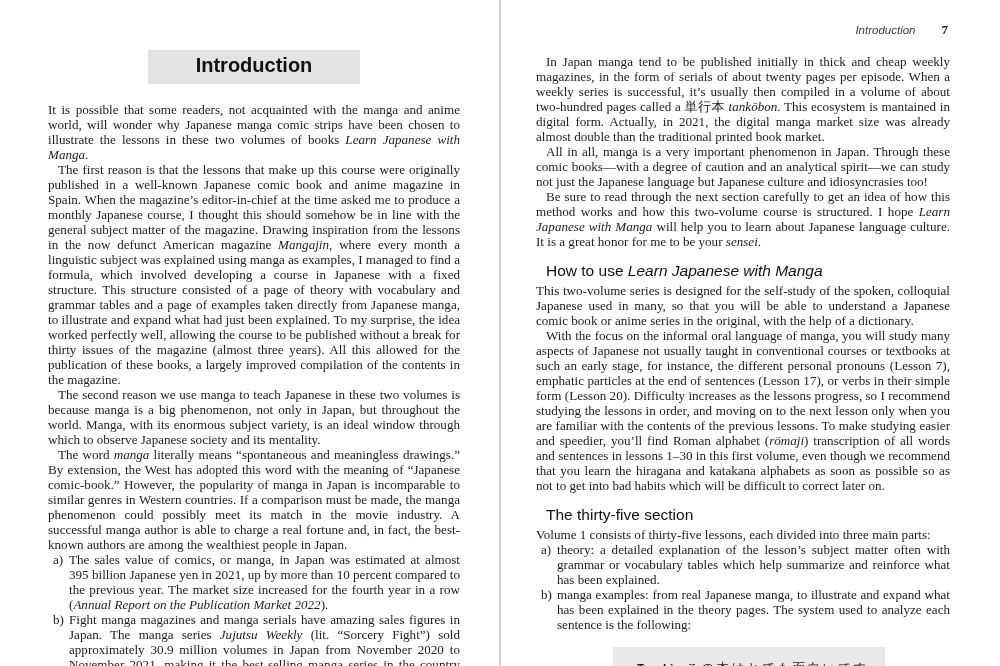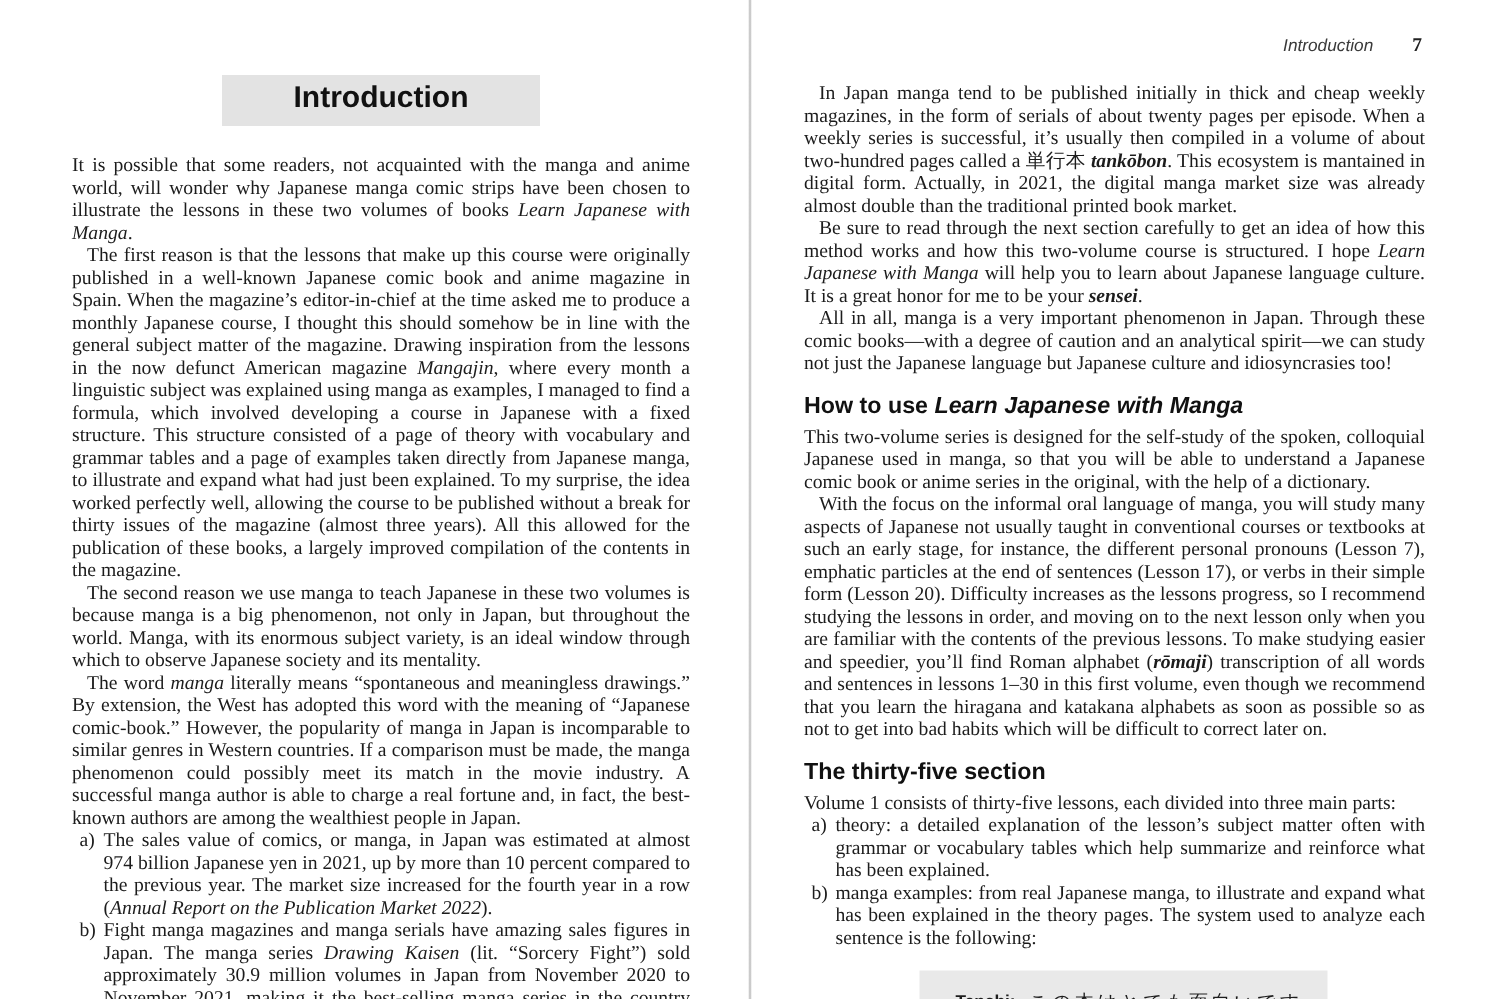--- a/index.html
+++ b/index.html
@@ -33,43 +33,43 @@
   }
 
   
   .para {
     margin:0; font-size:13.1px; line-height:15px;
     text-align:justify;
   }
   .indent { text-indent:10px; }
   .seg-i  { font-style:italic; }
   .seg-b  { font-weight:normal; }
-  .seg-bi { font-weight:bold; font-style:italic; }
+  .seg-bi { font-weight:normal; font-style:italic; }
 
   
   .fact { display:flex; font-size:13.1px; line-height:15px; }
   .fact .marker { flex:0 0 21px; padding-left:5px; box-sizing:border-box; }
   .fact .ftext  { flex:1; text-align:justify; margin:0; }
 
   
   .running-head {
     display:flex; justify-content:flex-end; align-items:baseline;
     margin:6px 2px 16px 0;
   }
   .rh-title {
     font-family:"Liberation Sans","DejaVu Sans",sans-serif;
     font-style:italic; font-size:11.5px; color:#3a3a3a;
   }
   .rh-num { font-size:13px; font-weight:bold; margin-left:26px; color:#222; }
 
   
   .sec-head {
     font-family:"Liberation Sans","DejaVu Sans",sans-serif;
-    font-weight:bold; font-size:15.5px; color:#111;
-    margin:13px 0 3px 0;
+    font-weight:normal; font-size:15.5px; color:#111;
+    margin:13px 0 3px 10px;
   }
 
   
   .example-box {
     background:#e9e9e9;
     width:272px; box-sizing:border-box;
     margin:15px 0 0 77px;
     padding:12px 14px 13px 10px;
     font-size:12px; line-height:17.5px;
   }
@@ -92,43 +92,43 @@
       <span>Introduction</span>
     </div>
 
     <p class="para"><span>It is possible that some readers, not acquainted with the manga and anime world, will wonder why Japanese manga comic strips have been chosen to illustrate the lessons in these two volumes of books </span><span class="seg-i">Learn Japanese with Manga</span><span>.</span></p>
     <p class="para indent"><span>The first reason is that the lessons that make up this course were originally published in a well-known Japanese comic book and anime magazine in Spain. When the magazine’s editor-in-chief at the time asked me to produce a monthly Japanese course, I thought this should somehow be in line with the general subject matter of the magazine. Drawing inspiration from the lessons in the now defunct American magazine </span><span class="seg-i">Mangajin</span><span>, where every month a linguistic subject was explained using manga as examples, I managed to find a formula, which involved developing a course in Japanese with a fixed structure. This structure consisted of a page of theory with vocabulary and grammar tables and a page of examples taken directly from Japanese manga, to illustrate and expand what had just been explained. To my surprise, the idea worked perfectly well, allowing the course to be published without a break for thirty issues of the magazine (almost three years). All this allowed for the publication of these books, a largely improved compilation of the contents in the magazine.</span></p>
     <p class="para indent"><span>The second reason we use manga to teach Japanese in these two volumes is because manga is a big phenomenon, not only in Japan, but throughout the world. Manga, with its enormous subject variety, is an ideal window through which to observe Japanese society and its mentality.</span></p>
     <p class="para indent"><span>The word </span><span class="seg-i">manga</span><span> literally means “spontaneous and meaningless drawings.” By extension, the West has adopted this word with the meaning of “Japanese comic-book.” However, the popularity of manga in Japan is incomparable to similar genres in Western countries. If a comparison must be made, the manga phenomenon could possibly meet its match in the movie industry. A successful manga author is able to charge a real fortune and, in fact, the best-known authors are among the wealthiest people in Japan.</span></p>
 
     <div class="fact">
       <span class="marker">a)</span>
-      <p class="ftext"><span>The sales value of comics, or manga, in Japan was estimated at almost 974 billion Japanese yen in 2021, up by more than 10 percent compared to the previous year. The market size increased for the fourth year in a row (</span><span class="seg-i">Annual Report on the Publication Market 2022</span><span>).</span></p>
+      <p class="ftext"><span>The sales value of comics, or manga, in Japan was estimated at almost 395 billion Japanese yen in 2021, up by more than 10 percent compared to the previous year. The market size increased for the fourth year in a row (</span><span class="seg-i">Annual Report on the Publication Market 2022</span><span>).</span></p>
     </div>
     <div class="fact">
       <span class="marker">b)</span>
-      <p class="ftext"><span>Fight manga magazines and manga serials have amazing sales figures in Japan. The manga series </span><span class="seg-i">Drawing Kaisen</span><span> (lit. “Sorcery Fight”) sold approximately 30.9 million volumes in Japan from November 2020 to November 2021, making it the best-selling manga series in the country during that time period (statista.com).</span></p>
+      <p class="ftext"><span>Fight manga magazines and manga serials have amazing sales figures in Japan. The manga series </span><span class="seg-i">Jujutsu Weekly</span><span> (lit. “Sorcery Fight”) sold approximately 30.9 million volumes in Japan from November 2020 to November 2021, making it the best-selling manga series in the country during that time period (statista.com).</span></p>
     </div>
 
   </div>
 
   <div class="seam"></div>
 
   <div class="page page-right">
     <div class="running-head">
       <span class="rh-title">Introduction</span>
       <span class="rh-num">7</span>
     </div>
 
     <p class="para indent"><span>In Japan manga tend to be published initially in thick and cheap weekly magazines, in the form of serials of about twenty pages per episode. When a weekly series is successful, it’s usually then compiled in a volume of about two-hundred pages called a 単行本 </span><span class="seg-bi">tankōbon</span><span>. This ecosystem is mantained in digital form. Actually, in 2021, the digital manga market size was already almost double than the traditional printed book market.</span></p>
+    <p class="para indent"><span>All in all, manga is a very important phenomenon in Japan. Through these comic books—with a degree of caution and an analytical spirit—we can study not just the Japanese language but Japanese culture and idiosyncrasies too!</span></p>
     <p class="para indent"><span>Be sure to read through the next section carefully to get an idea of how this method works and how this two-volume course is structured. I hope </span><span class="seg-i">Learn Japanese with Manga</span><span> will help you to learn about Japanese language culture. It is a great honor for me to be your </span><span class="seg-bi">sensei</span><span>.</span></p>
-    <p class="para indent"><span>All in all, manga is a very important phenomenon in Japan. Through these comic books—with a degree of caution and an analytical spirit—we can study not just the Japanese language but Japanese culture and idiosyncrasies too!</span></p>
 
     <h2 class="sec-head"><span>How to use </span><span class="seg-i">Learn Japanese with Manga</span></h2>
-    <p class="para"><span>This two-volume series is designed for the self-study of the spoken, colloquial Japanese used in manga, so that you will be able to understand a Japanese comic book or anime series in the original, with the help of a dictionary.</span></p>
+    <p class="para"><span>This two-volume series is designed for the self-study of the spoken, colloquial Japanese used in many, so that you will be able to understand a Japanese comic book or anime series in the original, with the help of a dictionary.</span></p>
     <p class="para indent"><span>With the focus on the informal oral language of manga, you will study many aspects of Japanese not usually taught in conventional courses or textbooks at such an early stage, for instance, the different personal pronouns (Lesson 7), emphatic particles at the end of sentences (Lesson 17), or verbs in their simple form (Lesson 20). Difficulty increases as the lessons progress, so I recommend studying the lessons in order, and moving on to the next lesson only when you are familiar with the contents of the previous lessons. To make studying easier and speedier, you’ll find Roman alphabet (</span><span class="seg-bi">rōmaji</span><span>) transcription of all words and sentences in lessons 1–30 in this first volume, even though we recommend that you learn the hiragana and katakana alphabets as soon as possible so as not to get into bad habits which will be difficult to correct later on.</span></p>
 
     <h2 class="sec-head">
       <span>The thirty-five section</span>
     </h2>
     <p class="para"><span>Volume 1 consists of thirty-five lessons, each divided into three main parts:</span></p>
 
     <div class="fact">
       <span class="marker">a)</span>
       <p class="ftext"><span class="seg-b">theory</span><span>: a detailed explanation of the lesson’s subject matter often with grammar or vocabulary tables which help summarize and reinforce what has been explained.</span></p>

